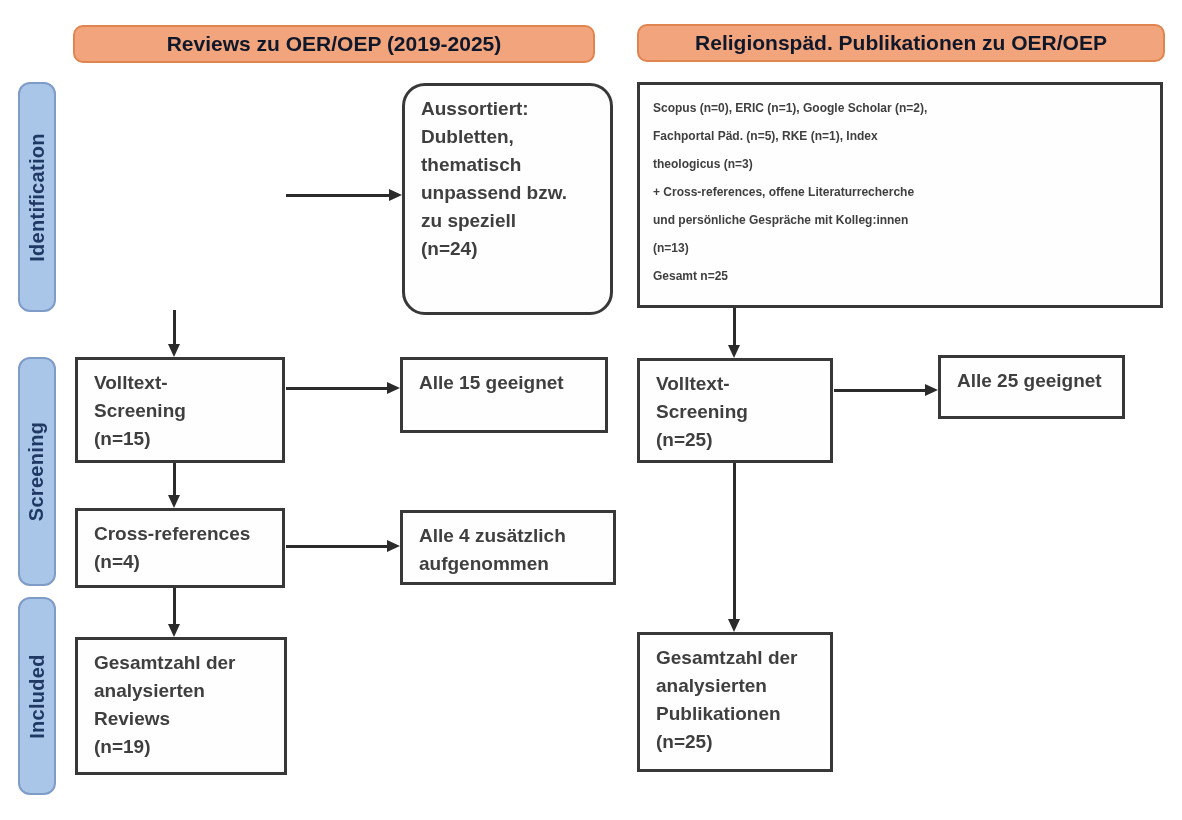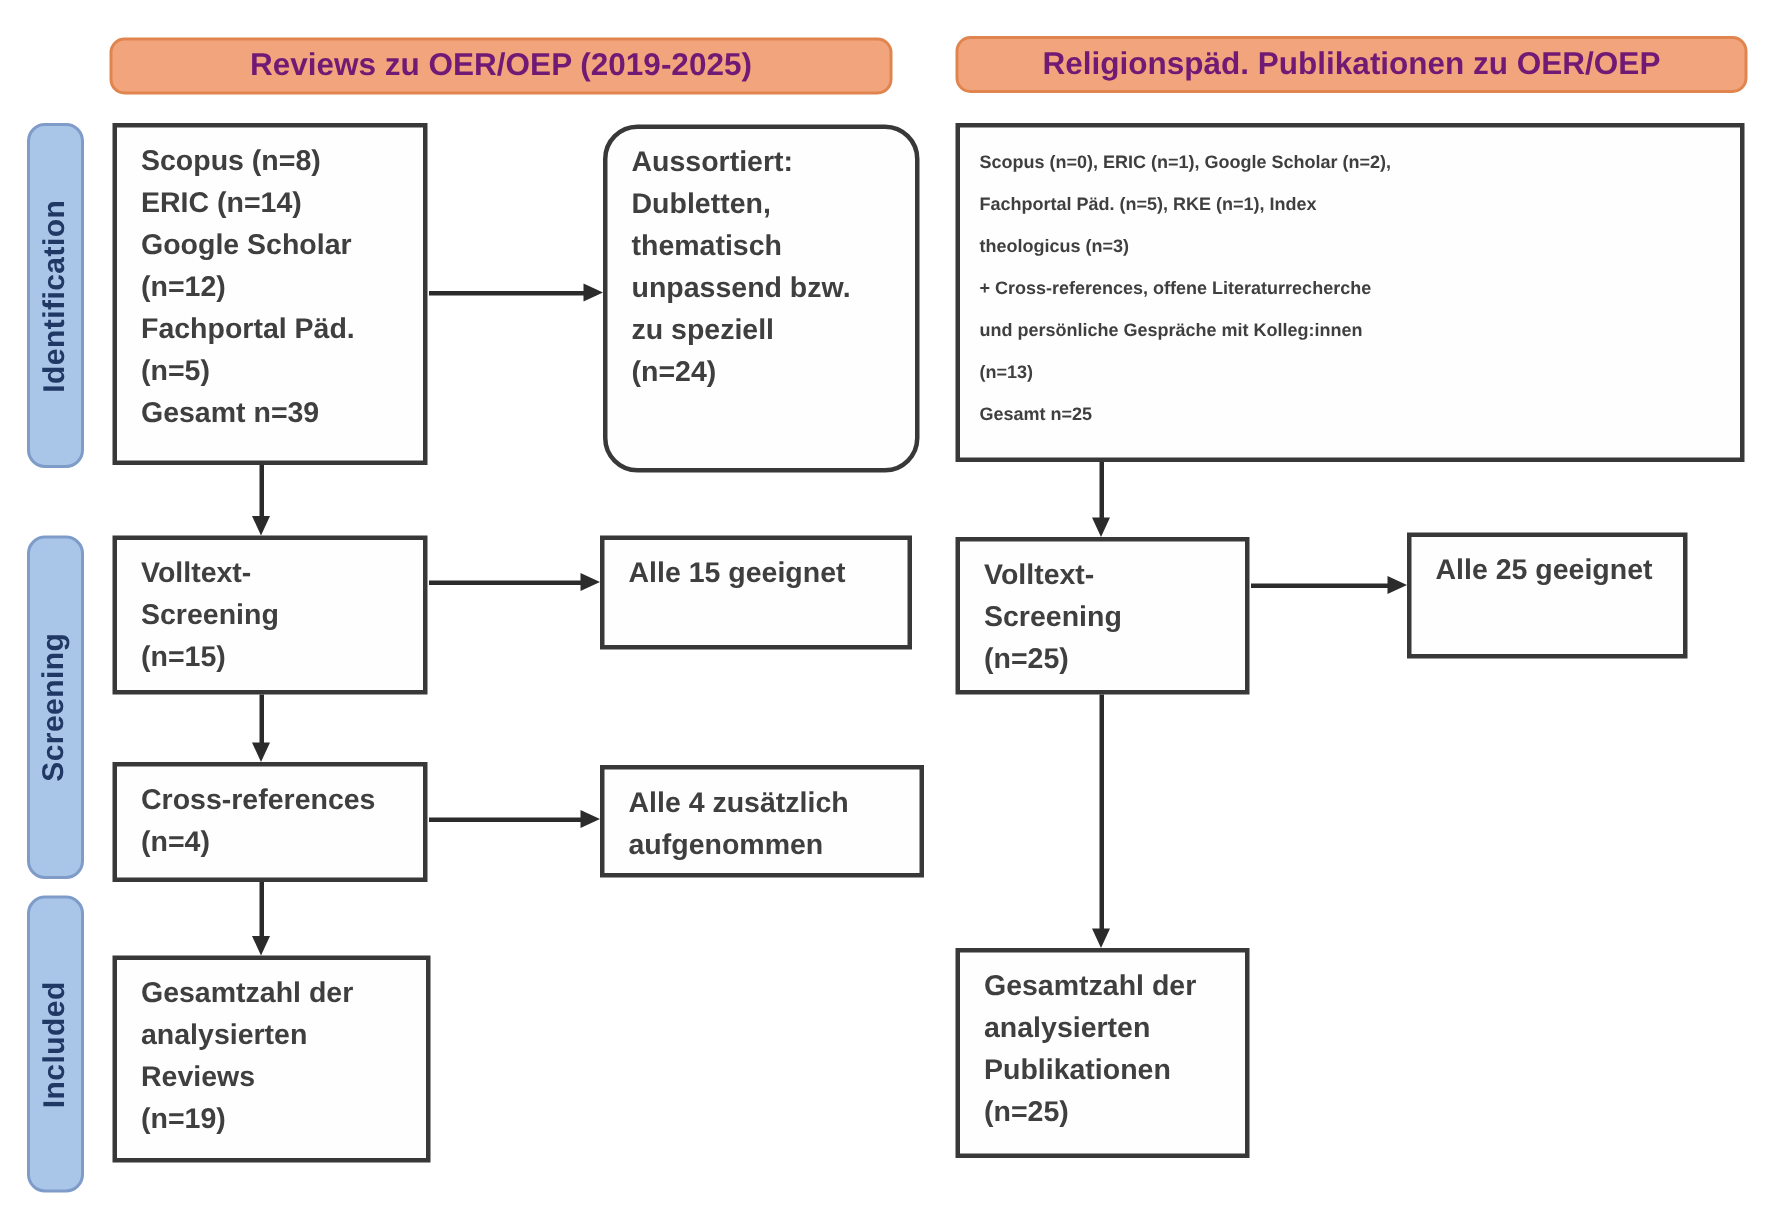--- a/index.html
+++ b/index.html
@@ -14,21 +14,21 @@
     width: 1182px; height: 820px;
     background: #ffffff;
     overflow: hidden;
   }
   
   .hdr {
     position: absolute;
     background: #f2a47c;
     border: 2px solid #e0854f;
     border-radius: 10px;
-    color: #701a75;
+    color: #0f172a;
     font-size: 21px;
     font-weight: 700;
     text-align: center;
     line-height: 34px;
     height: 38px;
   }
   .hdr-left  { left: 73px;  top: 25px; width: 522px; }
   .hdr-right { left: 637px; top: 24px; width: 528px; }
 
   
@@ -66,21 +66,21 @@
     white-space: pre-line;
   }
   .fbox.dense { font-size: 12px; padding-left: 13px; }
 
   .box-l1 { left: 75px;  top: 82px;  width: 210px; height: 228px; }
   .box-l2 { left: 402px; top: 83px;  width: 211px; height: 232px; border-radius: 23px; }
   .box-r1 { left: 637px; top: 82px;  width: 526px; height: 226px; }
   .box-l3 { left: 75px;  top: 357px; width: 210px; height: 106px; }
   .box-l4 { left: 400px; top: 357px; width: 208px; height: 76px; }
   .box-r2 { left: 637px; top: 358px; width: 196px; height: 105px; }
-  .box-r3 { left: 938px; top: 355px; width: 187px; height: 84px; }
+  .box-r3 { left: 938px; top: 355px; width: 187px; height: 64px; }
   .box-l5 { left: 75px;  top: 508px; width: 210px; height: 80px; }
   .box-l6 { left: 400px; top: 510px; width: 216px; height: 75px; }
   .box-l7 { left: 75px;  top: 637px; width: 212px; height: 138px; }
   .box-r4 { left: 637px; top: 632px; width: 196px; height: 140px; }
 
   
   .arrow-h {
     position: absolute; height: 3px; background: #2b2b2b;
   }
   .arrow-h::after {
@@ -121,27 +121,20 @@
   <div class="pill pill-identification">
     <span class="pill-text">Identification</span>
   </div>
   <div class="pill pill-screening">
     <span class="pill-text">Screening</span>
   </div>
   <div class="pill pill-included">
     <span class="pill-text">Included</span>
   </div>
 
-  <div class="fbox box-l1">Scopus (n=8)
-ERIC (n=14)
-Google Scholar
-(n=12)
-Fachportal Päd.
-(n=5)
-Gesamt n=39</div>
   <div class="fbox box-l2">Aussortiert:
 Dubletten,
 thematisch
 unpassend bzw.
 zu speziell
 (n=24)</div>
   <div class="fbox box-r1 dense">Scopus (n=0), ERIC (n=1), Google Scholar (n=2),
 Fachportal Päd. (n=5), RKE (n=1), Index
 theologicus (n=3)
 + Cross-references, offene Literaturrecherche

